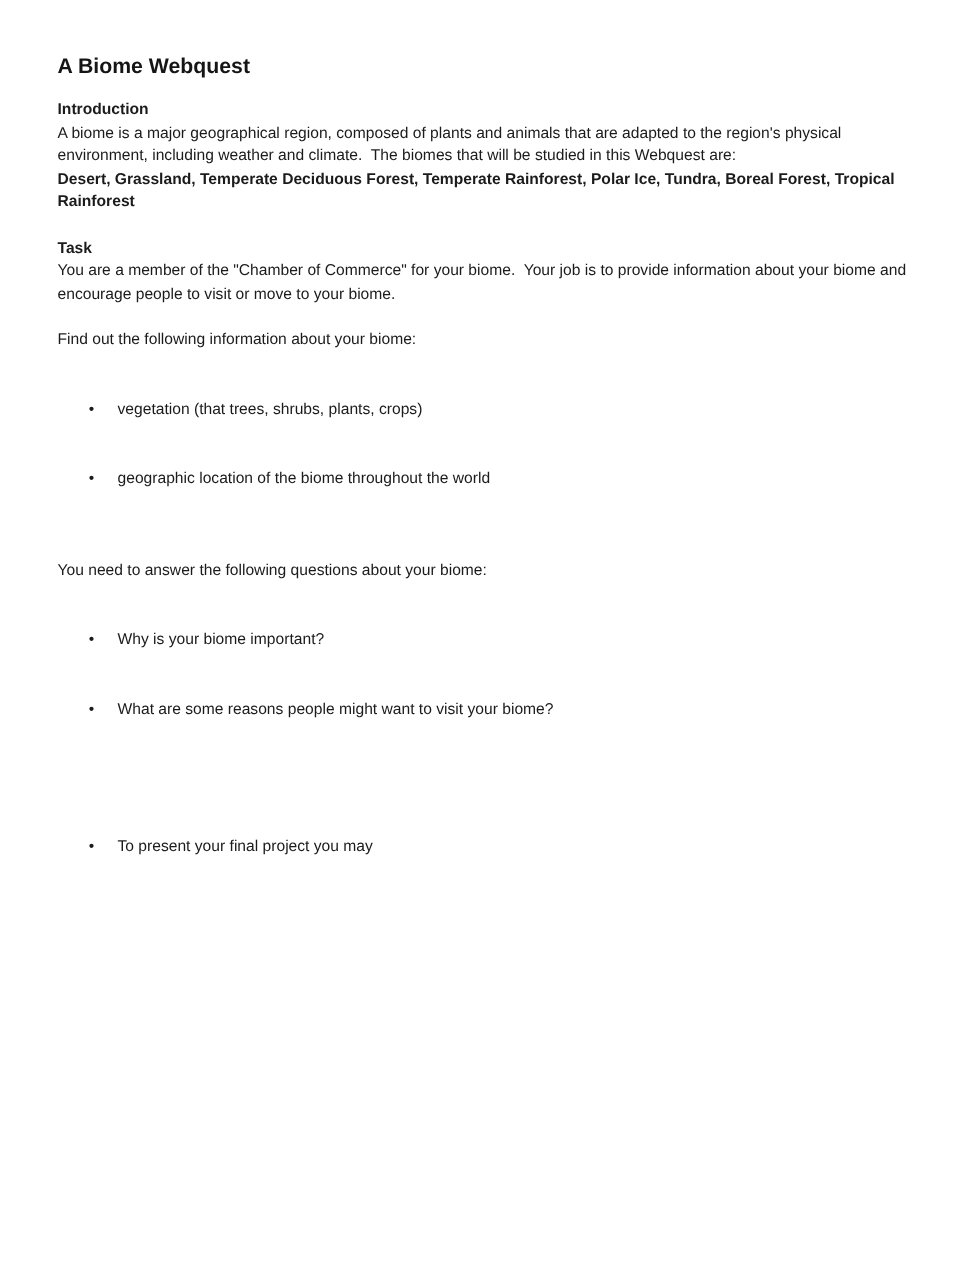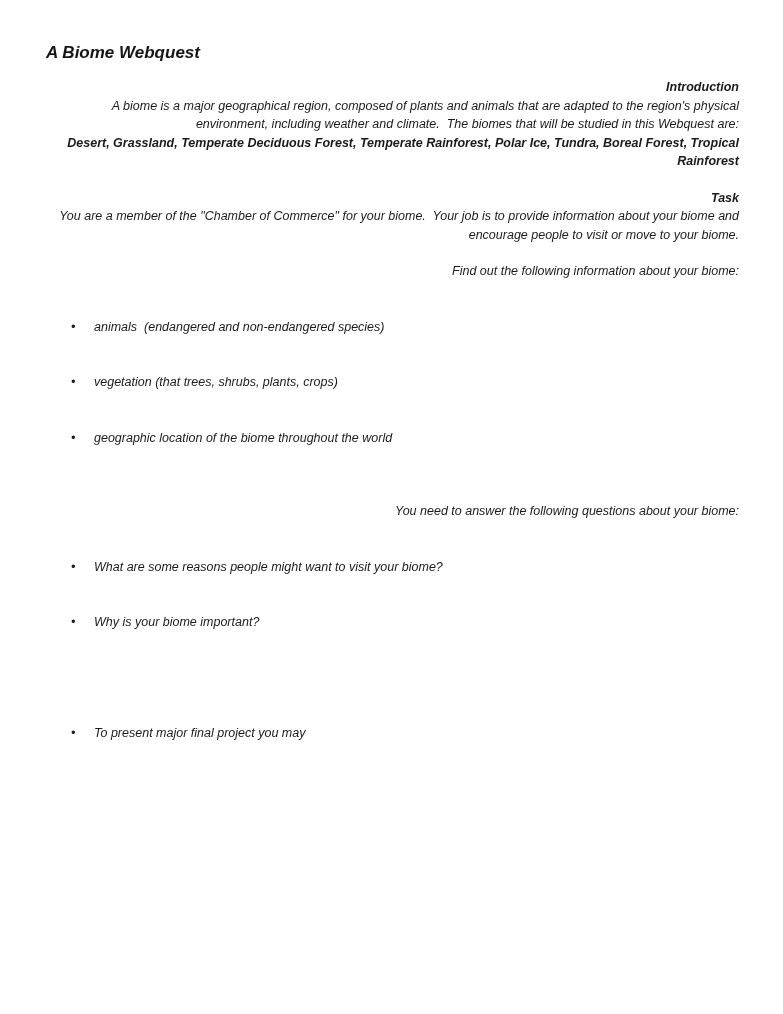--- a/index.html
+++ b/index.html
@@ -4,27 +4,27 @@
 <style>
   html, body { margin:0; padding:0; }
   body {
     width:783px; height:1014px; overflow:hidden;
     background:#ffffff;
     font-family:"Liberation Sans", sans-serif;
     color:#1b1b1b;
     -webkit-font-smoothing:antialiased;
   }
   .page { padding:42px 44px 0 46px; font-size:12.5px; line-height:18.5px; }
-  .page * { white-space:pre-wrap;font-style:italic; }
+  .page * { white-space:pre-wrap; }
   h1.title {
     font-size:17px; line-height:22px; font-weight:bold;
     margin:0 0 14px 0; color:#151515;
   }
   .hd { font-weight:bold; margin:0; }
-  p { margin:0;text-align:right; }
+  p { margin:0; }
   .bold { font-weight:bold; }
   .gap { height:18px; }
   ul { list-style:none; margin:0; padding:0; }
   .l1 > li { position:relative; padding-left:48px; }
   .l1 > li::before { content:"\2022"; position:absolute; left:25px; top:0; }
 </style>
 </head>
 <body>
 
 <div class="page">
@@ -37,32 +37,31 @@
 
   <div class="gap"></div>
 
   <p class="hd">Task</p>
   <p>You are a member of the "Chamber of Commerce" for your biome.  Your job is to provide information about your biome and encourage people to visit or move to your biome.</p>
 
   <div class="gap"></div>
 
   <p>Find out the following information about your biome:</p>
   <ul class="l1">
-    <li>animals  (endangered and non-endangered species)</li>
     <li>vegetation (that trees, shrubs, plants, crops)</li>
     <li>geographic location of the biome throughout the world</li>
   </ul>
 
   <div class="gap"></div>
 
   <p>You need to answer the following questions about your biome:</p>
   <ul class="l1">
+    <li>Why is your biome important?</li>
     <li>What are some reasons people might want to visit your biome?</li>
-    <li>Why is your biome important?</li>
   </ul>
 
   <div class="gap"></div>
 
   <ul class="l1">
-    <li>To present major final project you may</li>
+    <li>To present your final project you may</li>
   </ul>
 
 </div>
 
 </body></html>

